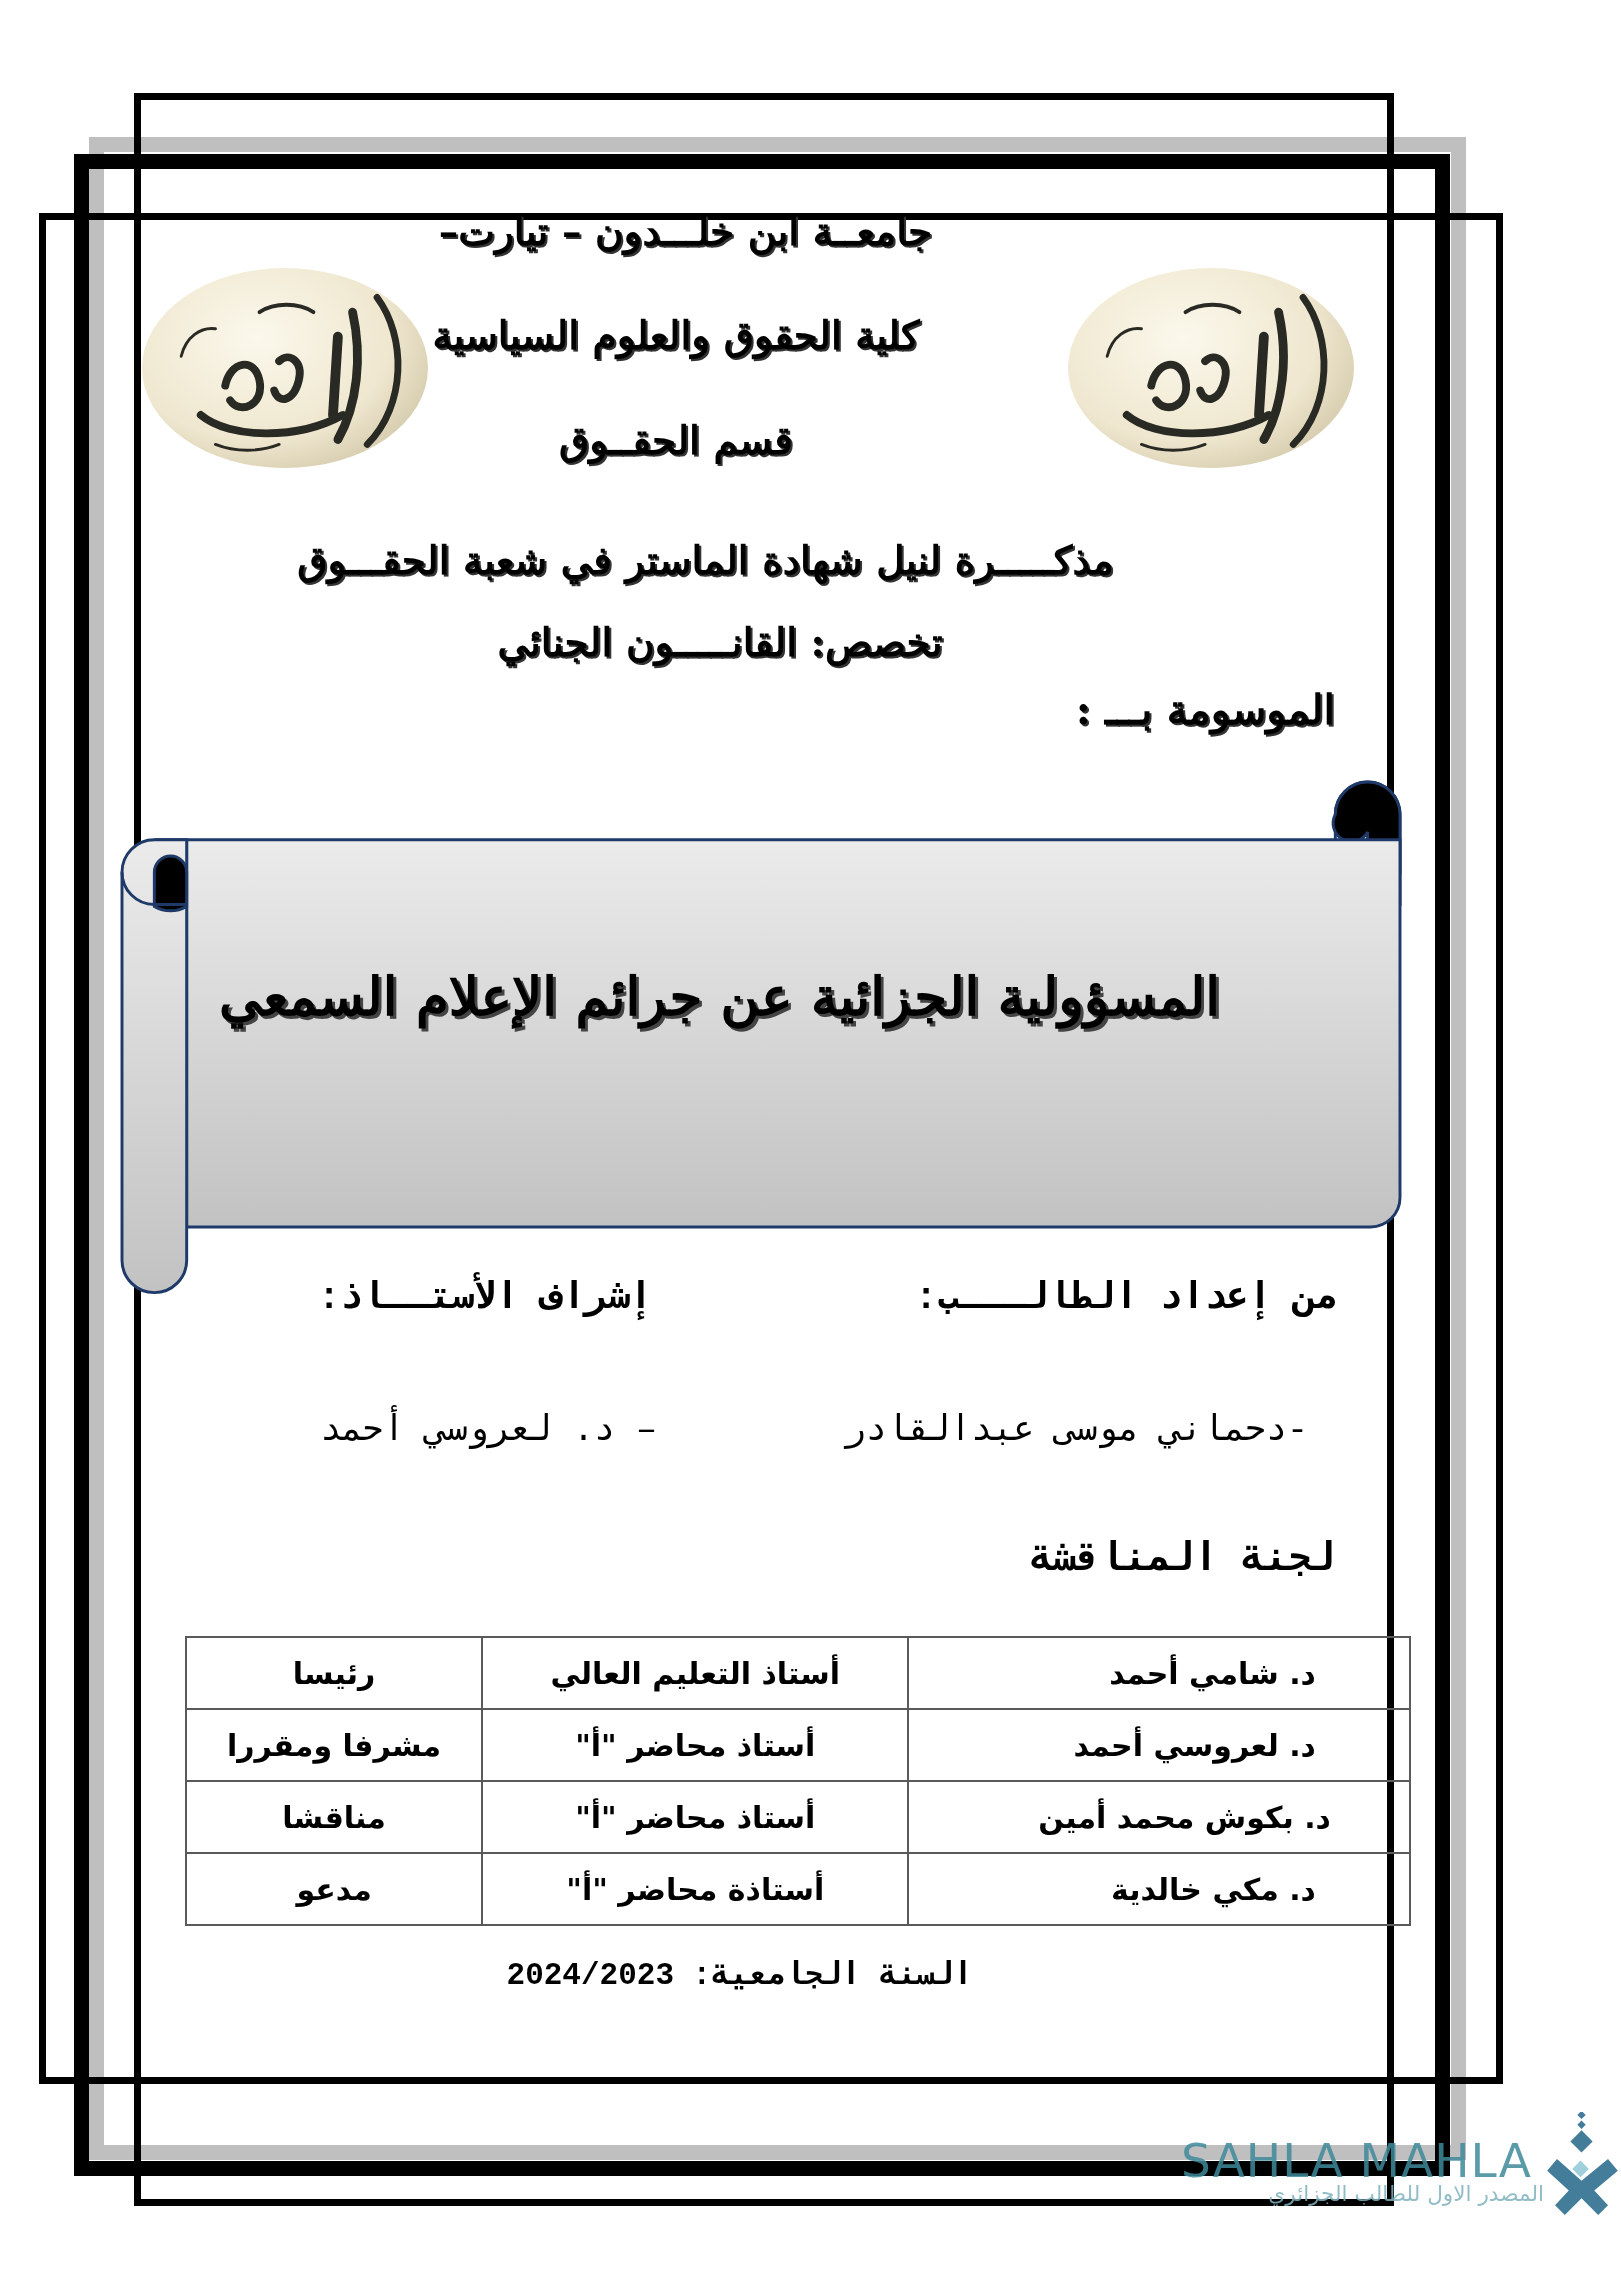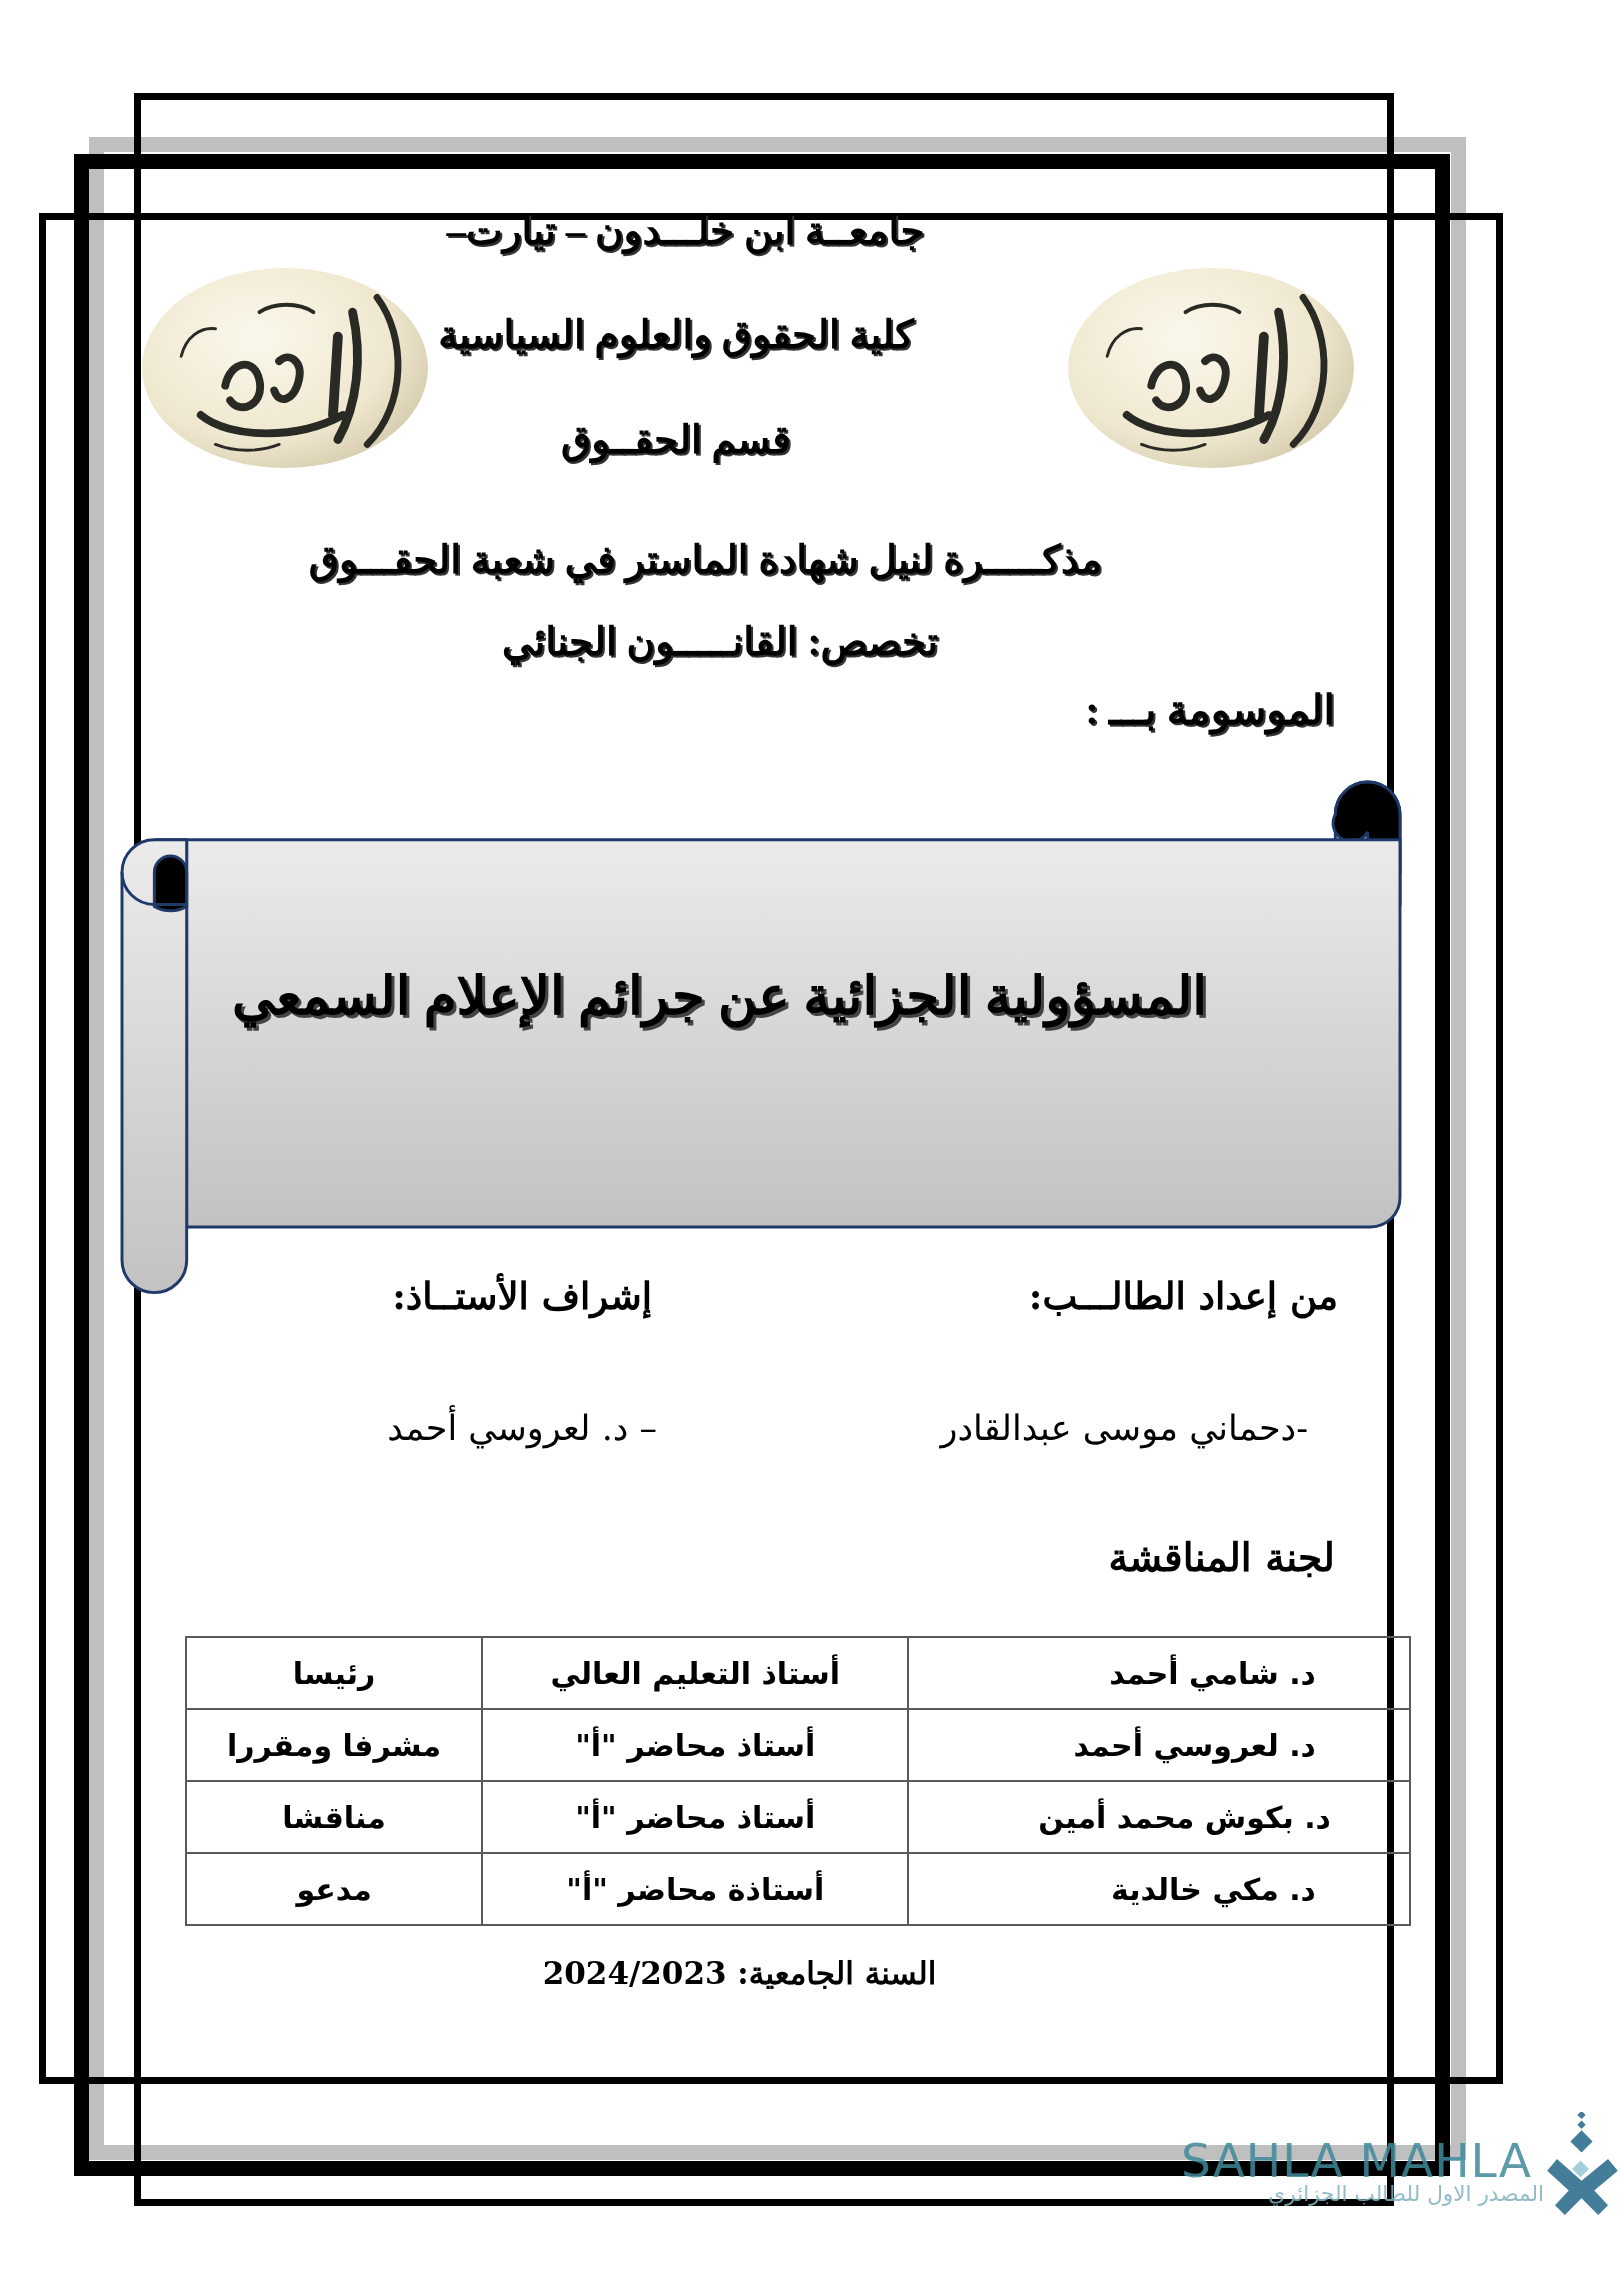--- a/index.html
+++ b/index.html
@@ -5,22 +5,22 @@
   html, body { margin:0; padding:0; background:#ffffff; }
   body { width:1621px; height:2293px; position:relative; overflow:hidden;
          font-family:"DejaVu Serif", "Liberation Serif", serif; color:#000; }
   .abs { position:absolute; }
   
   .frame-thin { position:absolute; border:7.8px solid #000; box-sizing:border-box; }
   .frame-gray { position:absolute; border:15.7px solid #bfbfbf; box-sizing:border-box; }
   .frame-thick { position:absolute; border:15.7px solid #000; box-sizing:border-box; }
 
   .hdr { position:absolute; direction:rtl; text-align:center; font-weight:bold; white-space:nowrap;
-         text-shadow:2px 2px 0 #333;font-family:Liberation Serif, serif; }
-  .txt { position:absolute; direction:rtl; white-space:nowrap; }
+         text-shadow:2px 2px 0 #333; }
+  .txt { position:absolute; direction:rtl; white-space:nowrap;font-family:Liberation Mono, monospace; }
   .bold { font-weight:bold; }
 
   .logo { position:absolute; width:286px; height:200px; border-radius:50%;
           background:radial-gradient(ellipse at 40% 35%, #fbf8ec 0%, #efe7cf 55%, #cfc5a6 85%, #8f8770 100%);
           overflow:hidden; }
   .logo svg { width:100%; height:100%; }
 
   
   .banner { position:absolute; left:122px; top:840px; width:1126px; height:387px; }
 

